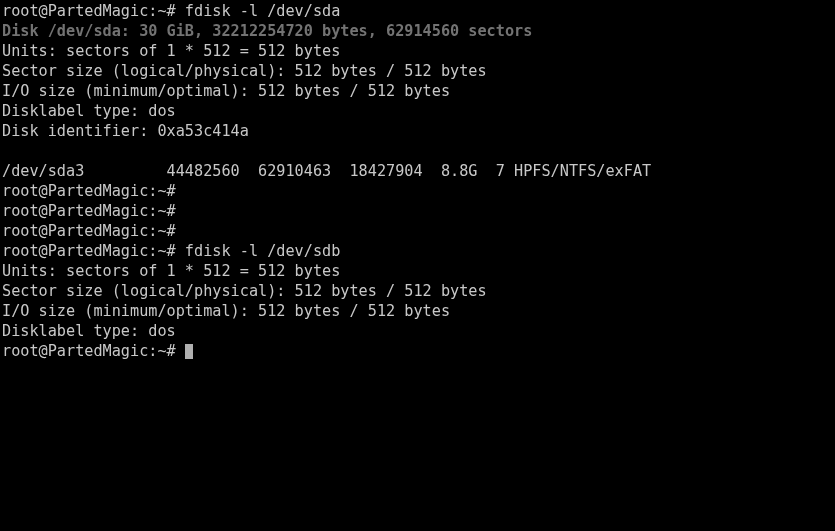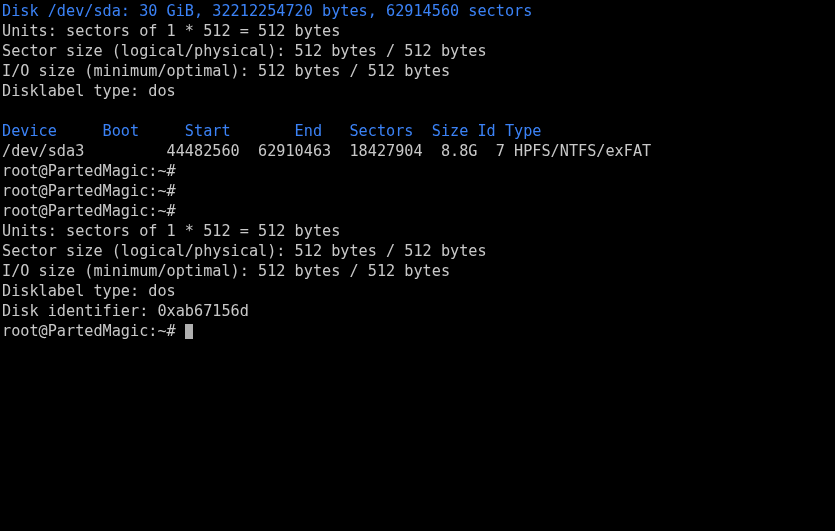--- a/index.html
+++ b/index.html
@@ -31,50 +31,51 @@
   .line {
     height: 20px;
     line-height: 20px;
     font-size: 15.2px;
     letter-spacing: 0px;
     white-space: pre;
     color: #c8c8c8;
     font-weight: normal;
   }
   .line.bold {
-    color: #3b82f6;
-    font-weight: normal;
+    color: #737373;
+    font-weight: bold;
   }
   .line.blank {
     color: transparent;
   }
   .cursor {
     display: inline-block;
     width: 8.6px;
     height: 15px;
     background: #b0b0b0;
     vertical-align: -3px;
   }
 </style>
 </head>
 <body>
 
 <div id="terminal">
   <div class="screen" id="screen">
+      <div class="line">root@PartedMagic:~# fdisk -l /dev/sda</div>
       <div class="line bold">Disk /dev/sda: 30 GiB, 32212254720 bytes, 62914560 sectors</div>
       <div class="line">Units: sectors of 1 * 512 = 512 bytes</div>
       <div class="line">Sector size (logical/physical): 512 bytes / 512 bytes</div>
       <div class="line">I/O size (minimum/optimal): 512 bytes / 512 bytes</div>
       <div class="line">Disklabel type: dos</div>
+      <div class="line">Disk identifier: 0xa53c414a</div>
       <div class="line blank"></div>
-      <div class="line bold">Device     Boot     Start       End   Sectors  Size Id Type</div>
       <div class="line">/dev/sda3         44482560  62910463  18427904  8.8G  7 HPFS/NTFS/exFAT</div>
       <div class="line">root@PartedMagic:~#</div>
       <div class="line">root@PartedMagic:~#</div>
       <div class="line">root@PartedMagic:~#</div>
+      <div class="line">root@PartedMagic:~# fdisk -l /dev/sdb</div>
       <div class="line">Units: sectors of 1 * 512 = 512 bytes</div>
       <div class="line">Sector size (logical/physical): 512 bytes / 512 bytes</div>
       <div class="line">I/O size (minimum/optimal): 512 bytes / 512 bytes</div>
       <div class="line">Disklabel type: dos</div>
-      <div class="line">Disk identifier: 0xab67156d</div>
       <div class="line"><span>root@PartedMagic:~# </span><span class="cursor"></span></div>
     </div>
 </div>
 
 </body></html>

